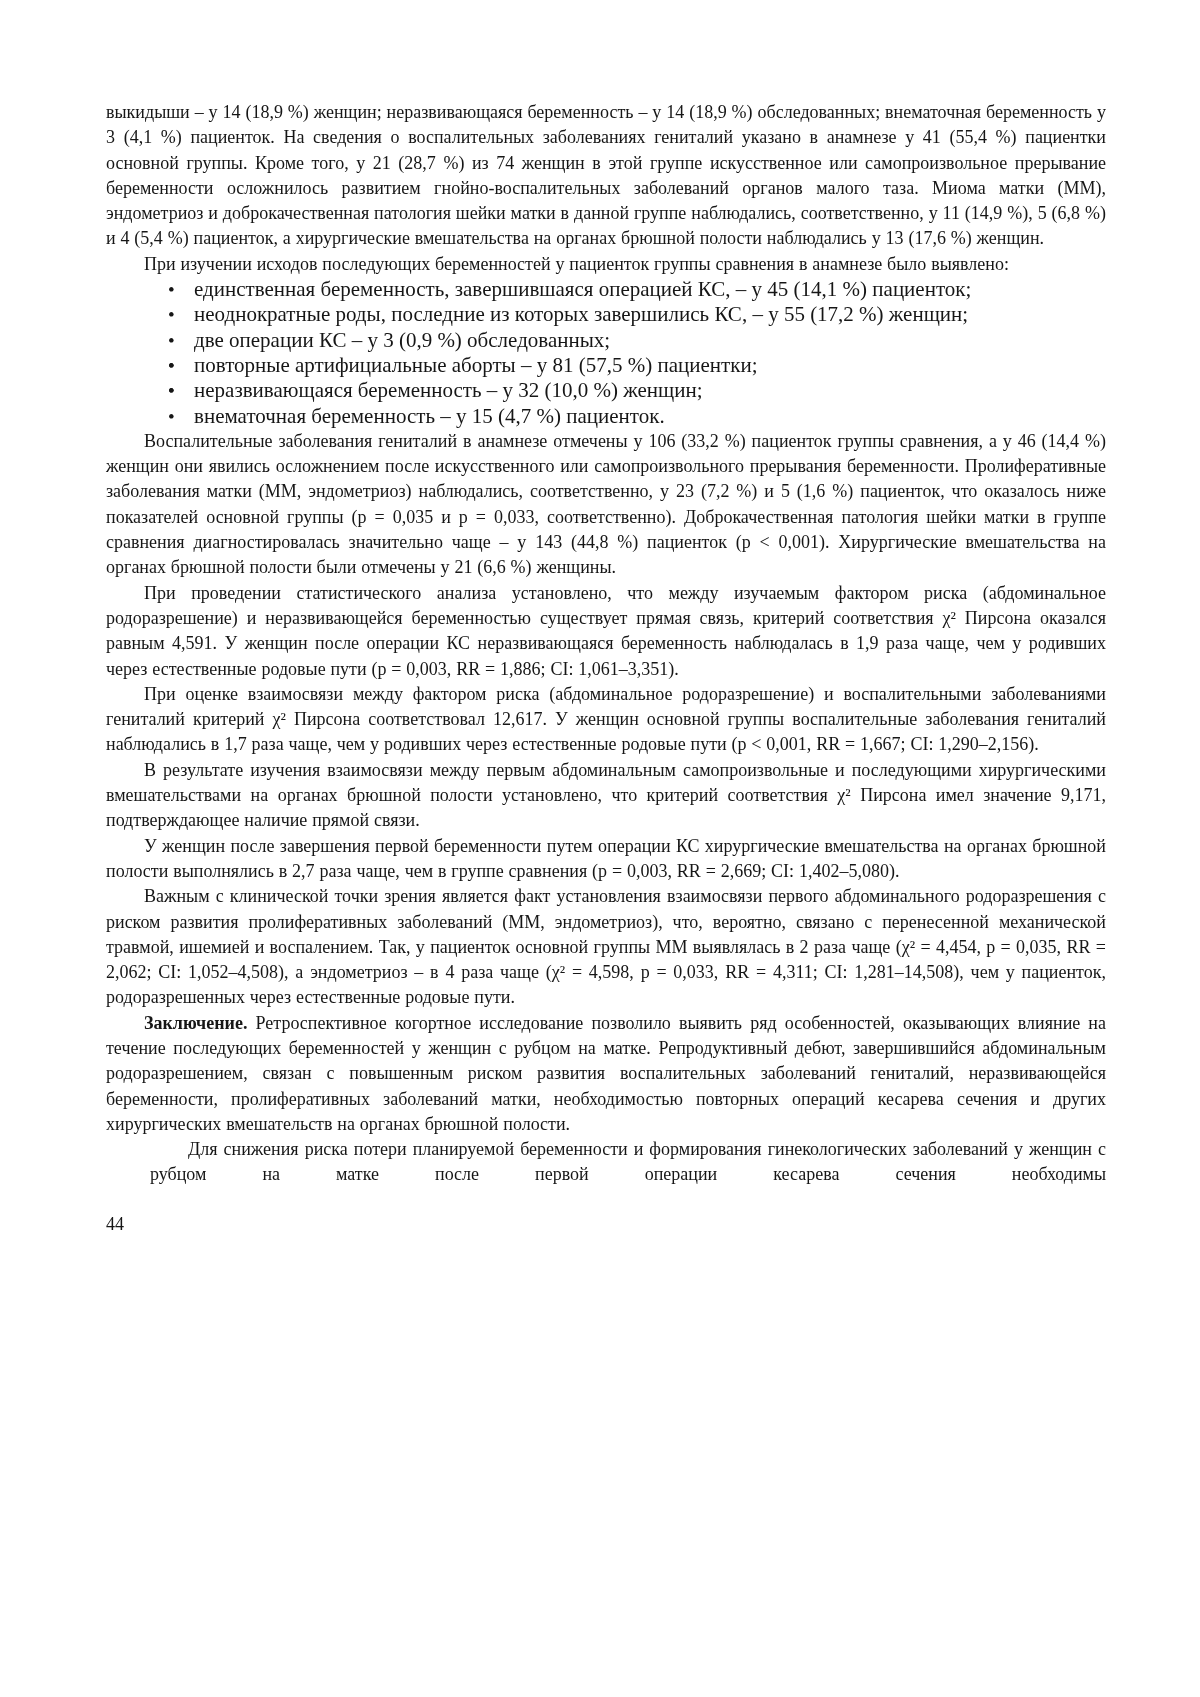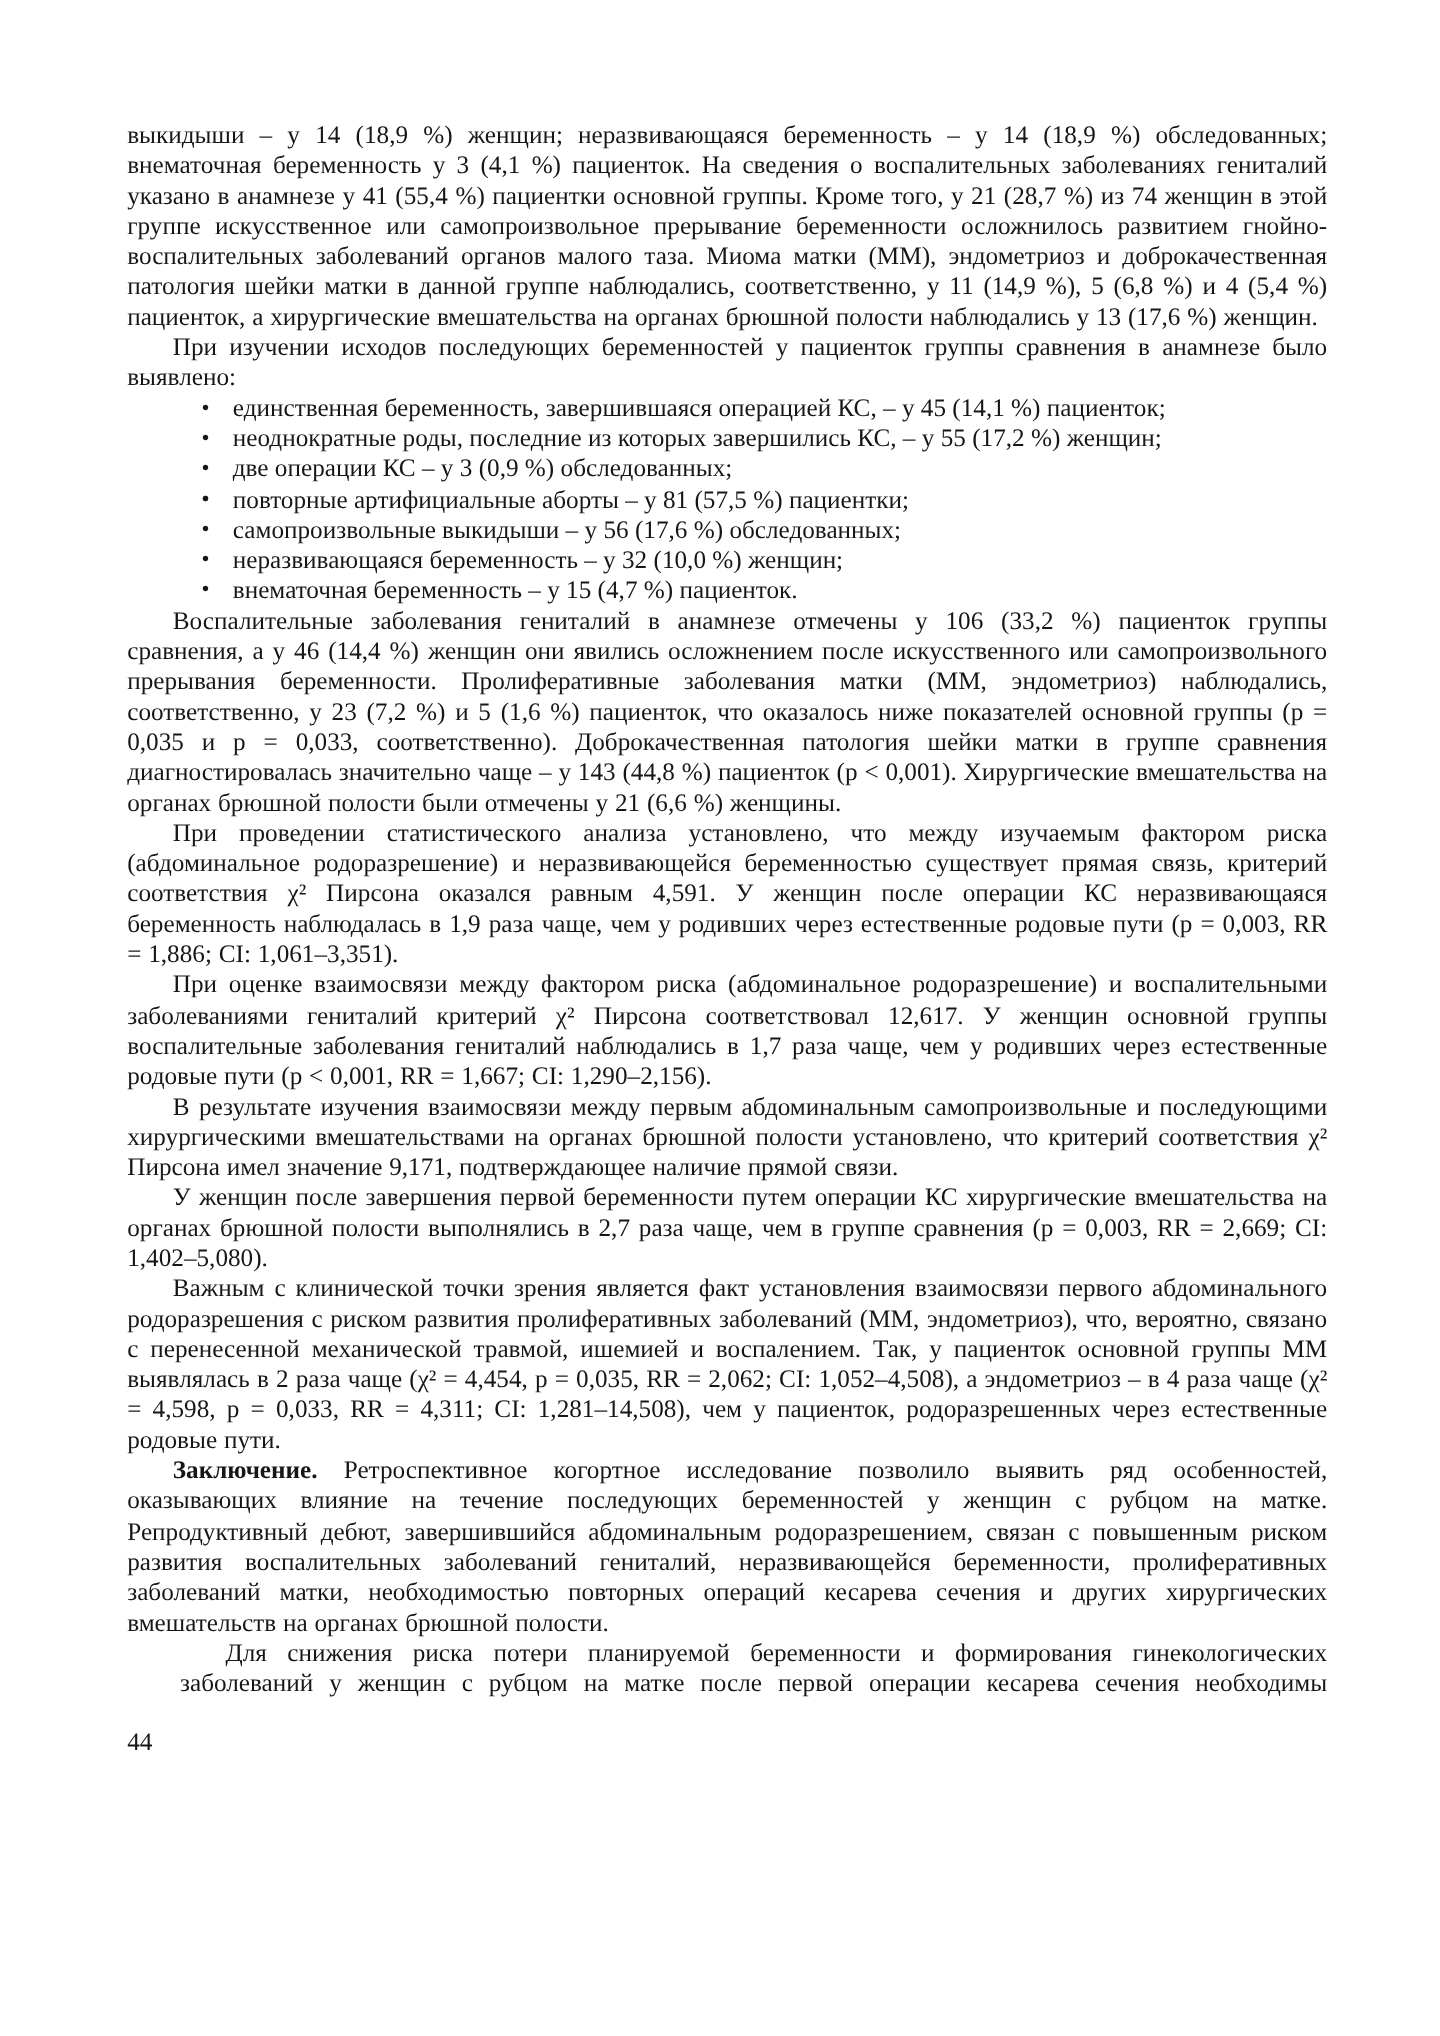--- a/index.html
+++ b/index.html
@@ -16,21 +16,21 @@
     -webkit-font-smoothing: antialiased;
   }
   .page {
     position: absolute;
     left: 106px;
     top: 100px;
     width: 1000px;
   }
   .para {
     margin: 0;
-    font-size: 21px;
+    font-size: 18px;
     line-height: 25.3px;
     text-align: justify;
     text-indent: 38px;
     hyphens: auto;
     -webkit-hyphens: auto;
     word-spacing: 0.02em;
   }
   .para.cont {
     text-indent: 0;
   }
@@ -55,40 +55,40 @@
     left: 62px;
     top: 0;
     font-size: 19px;
   }
   .conclusion-lead {
     font-weight: bold;
     margin-top: 12px;
   }
   .page-number {
     margin-top: 24px;
-    font-size: 21px;
+    font-size: 18px;
     line-height: 25.3px;
   }
 </style>
 </head>
 <body>
 
 <div class="page">
 
   <p class="para cont">выкидыши – у 14 (18,9 %) женщин; неразвивающаяся беременность – у 14 (18,9 %) обследованных; внематочная беременность у 3 (4,1 %) пациенток. На сведения о воспалительных заболеваниях гениталий указано в анамнезе у 41 (55,4 %) пациентки основной группы. Кроме того, у 21 (28,7 %) из 74 женщин в этой группе искусственное или самопроизвольное прерывание беременности осложнилось развитием гнойно-воспалительных заболеваний органов малого таза. Миома матки (ММ), эндометриоз и доброкачественная патология шейки матки в данной группе наблюдались, соответственно, у 11 (14,9 %), 5 (6,8 %) и 4 (5,4 %) пациенток, а хирургические вмешательства на органах брюшной полости наблюдались у 13 (17,6 %) женщин.</p>
 
   <p class="para">При изучении исходов последующих беременностей у пациенток группы сравнения в анамнезе было выявлено:</p>
 
   <ul class="bullets">
     <li><span class="bullet-dot">•</span><span>единственная беременность, завершившаяся операцией КС, – у 45 (14,1 %) пациенток;</span></li>
     <li><span class="bullet-dot">•</span><span>неоднократные роды, последние из которых завершились КС, – у 55 (17,2 %) женщин;</span></li>
     <li><span class="bullet-dot">•</span><span>две операции КС – у 3 (0,9 %) обследованных;</span></li>
     <li><span class="bullet-dot">•</span></li>
     <li><span class="bullet-dot">•</span><span>повторные артифициальные аборты – у 81 (57,5 %) пациентки;</span></li>
-    <li><span class="bullet-dot">•</span><span>самопроизвольные выкидыши – у 56 (17,6 %) обследованных;</span></li>
+    <li><span class="bullet-dot">•</span></li>
     <li><span class="bullet-dot">•</span><span>неразвивающаяся беременность – у 32 (10,0 %) женщин;</span></li>
     <li><span class="bullet-dot">•</span><span>внематочная беременность – у 15 (4,7 %) пациенток.</span></li>
   </ul>
 
   <p class="para">Воспалительные заболевания гениталий в анамнезе отмечены у 106 (33,2 %) пациенток группы сравнения, а у 46 (14,4 %) женщин они явились осложнением после искусственного или самопроизвольного прерывания беременности. Пролиферативные заболевания матки (ММ, эндометриоз) наблюдались, соответственно, у 23 (7,2 %) и 5 (1,6 %) пациенток, что оказалось ниже показателей основной группы (p = 0,035 и p = 0,033, соответственно). Доброкачественная патология шейки матки в группе сравнения диагностировалась значительно чаще – у 143 (44,8 %) пациенток (p &lt; 0,001). Хирургические вмешательства на органах брюшной полости были отмечены у 21 (6,6 %) женщины.</p>
 
   <p class="para">При проведении статистического анализа установлено, что между изучаемым фактором риска (абдоминальное родоразрешение) и неразвивающейся беременностью существует прямая связь, критерий соответствия χ² Пирсона оказался равным 4,591. У женщин после операции КС неразвивающаяся беременность наблюдалась в 1,9 раза чаще, чем у родивших через естественные родовые пути (p = 0,003, RR = 1,886; CI: 1,061–3,351).</p>
 
   <p class="para">При оценке взаимосвязи между фактором риска (абдоминальное родоразрешение) и воспалительными заболеваниями гениталий критерий χ² Пирсона соответствовал 12,617. У женщин основной группы воспалительные заболевания гениталий наблюдались в 1,7 раза чаще, чем у родивших через естественные родовые пути (p &lt; 0,001, RR = 1,667; CI: 1,290–2,156).</p>
 

